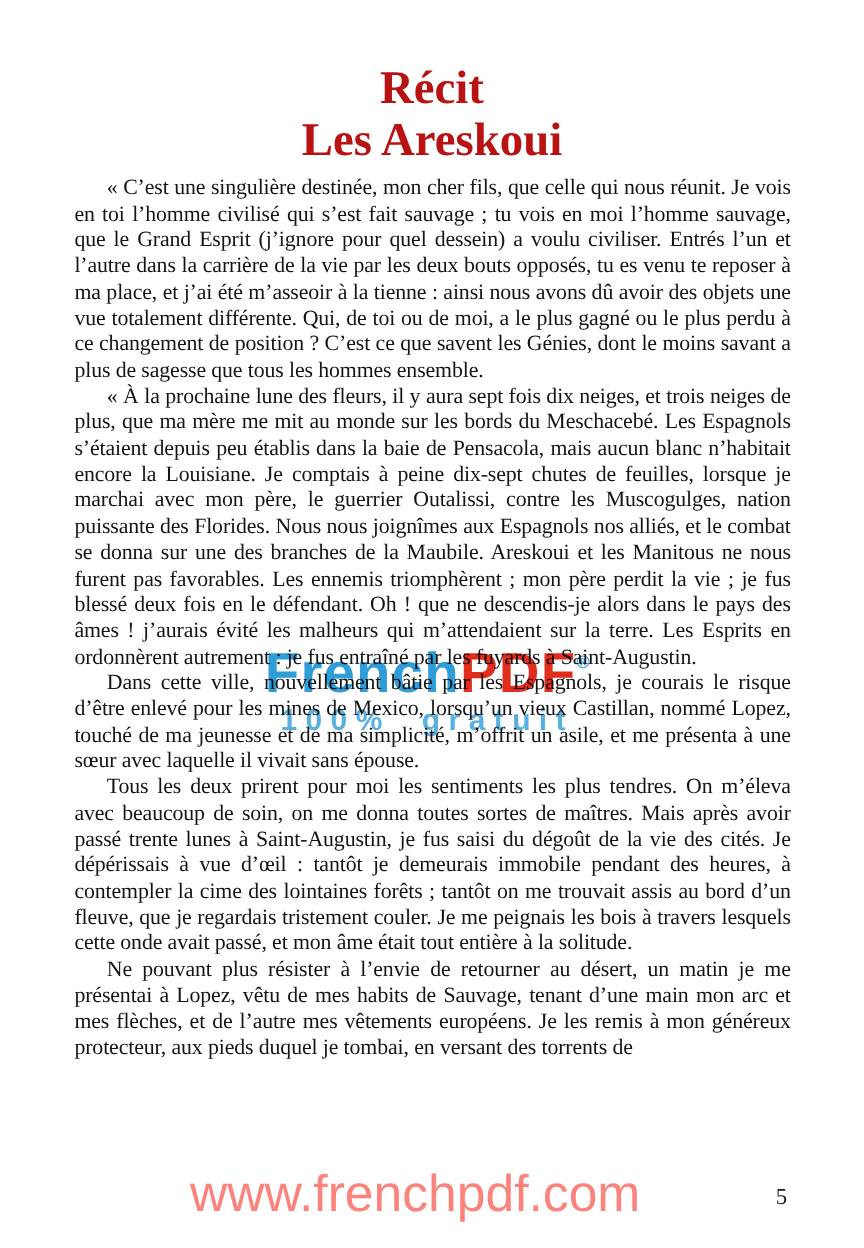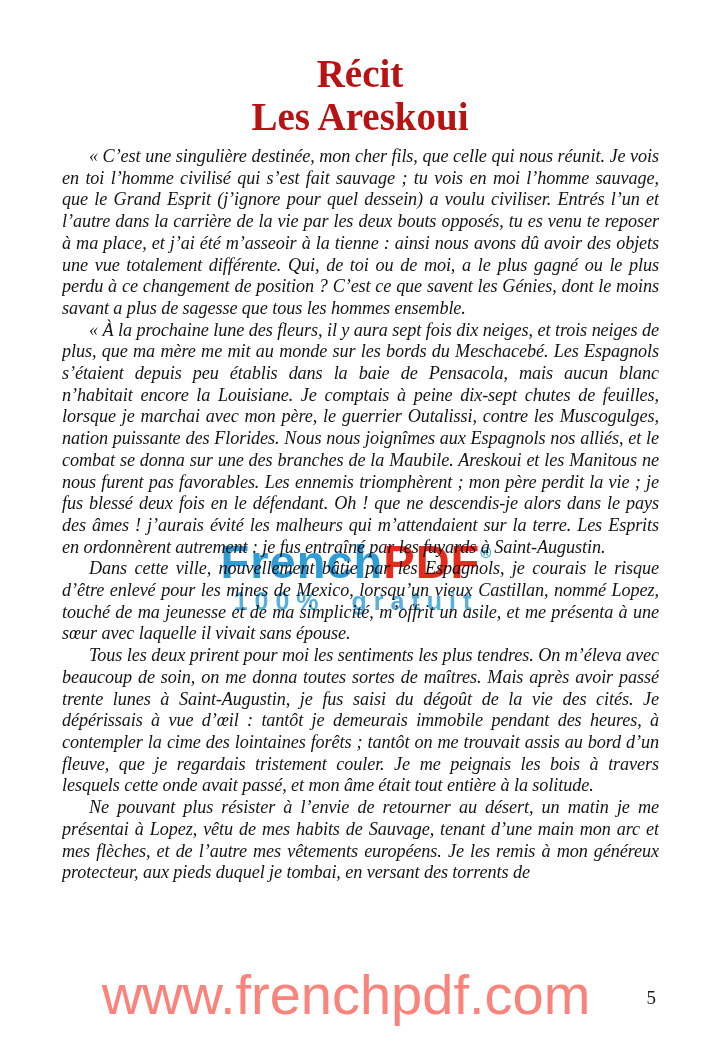--- a/index.html
+++ b/index.html
@@ -28,21 +28,20 @@
     left: 62px;
     width: 597px;
     max-height: 818px;
     overflow: hidden;
     font-family: "Liberation Serif", serif;
     font-size: 18.2px;
     line-height: 21.7px;
     letter-spacing: -0.1px;
     text-align: justify;
     color: #141414;
-    font-style: italic;
   }
   .body-text p { margin: 0; text-indent: 27px; }
   .watermark {
     position: absolute;
     top: 529px;
     left: 0;
     width: 712px;
     text-align: center;
     font-family: "Liberation Sans", sans-serif;
     font-weight: bold;
@@ -67,21 +66,21 @@
     letter-spacing: 7px;
     word-spacing: 12px;
   }
   .footer-url {
     position: absolute;
     top: 969px;
     left: 0;
     width: 692px;
     text-align: center;
     font-family: "Liberation Sans", sans-serif;
-    font-size: 56px;
+    font-size: 43px;
     line-height: 52px;
     color: #fa837c;
     cursor: pointer;
   }
   .page-number {
     position: absolute;
     top: 987px;
     right: 64px;
     font-family: "Liberation Serif", serif;
     font-size: 19px;

